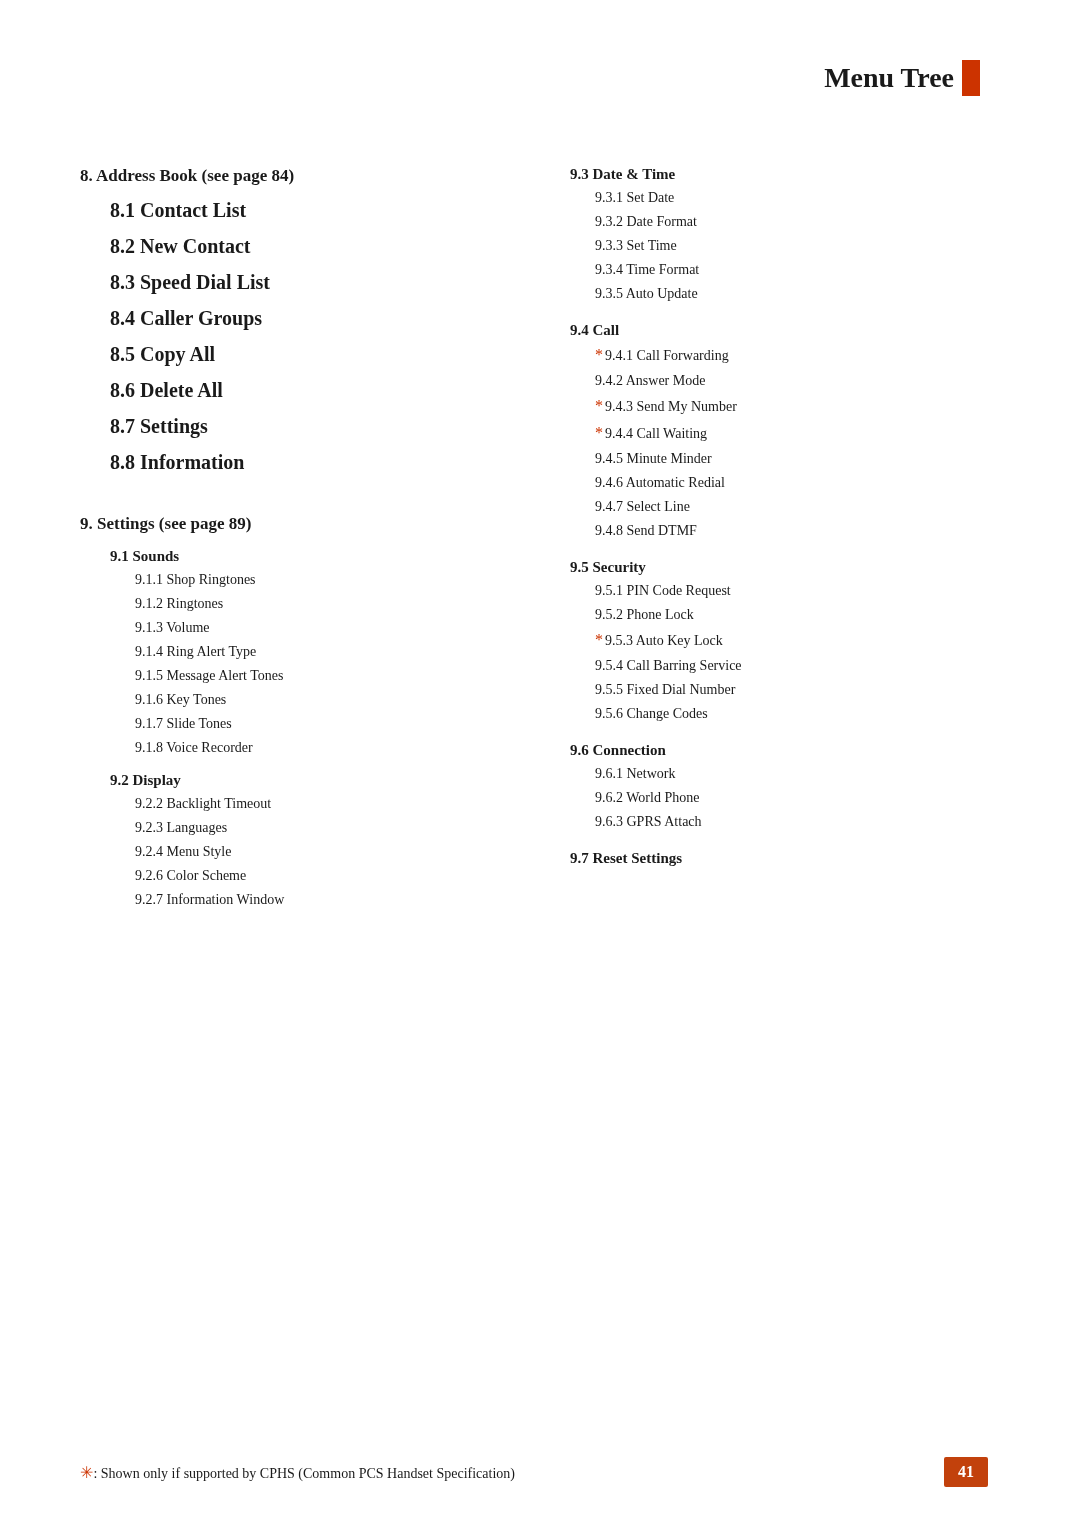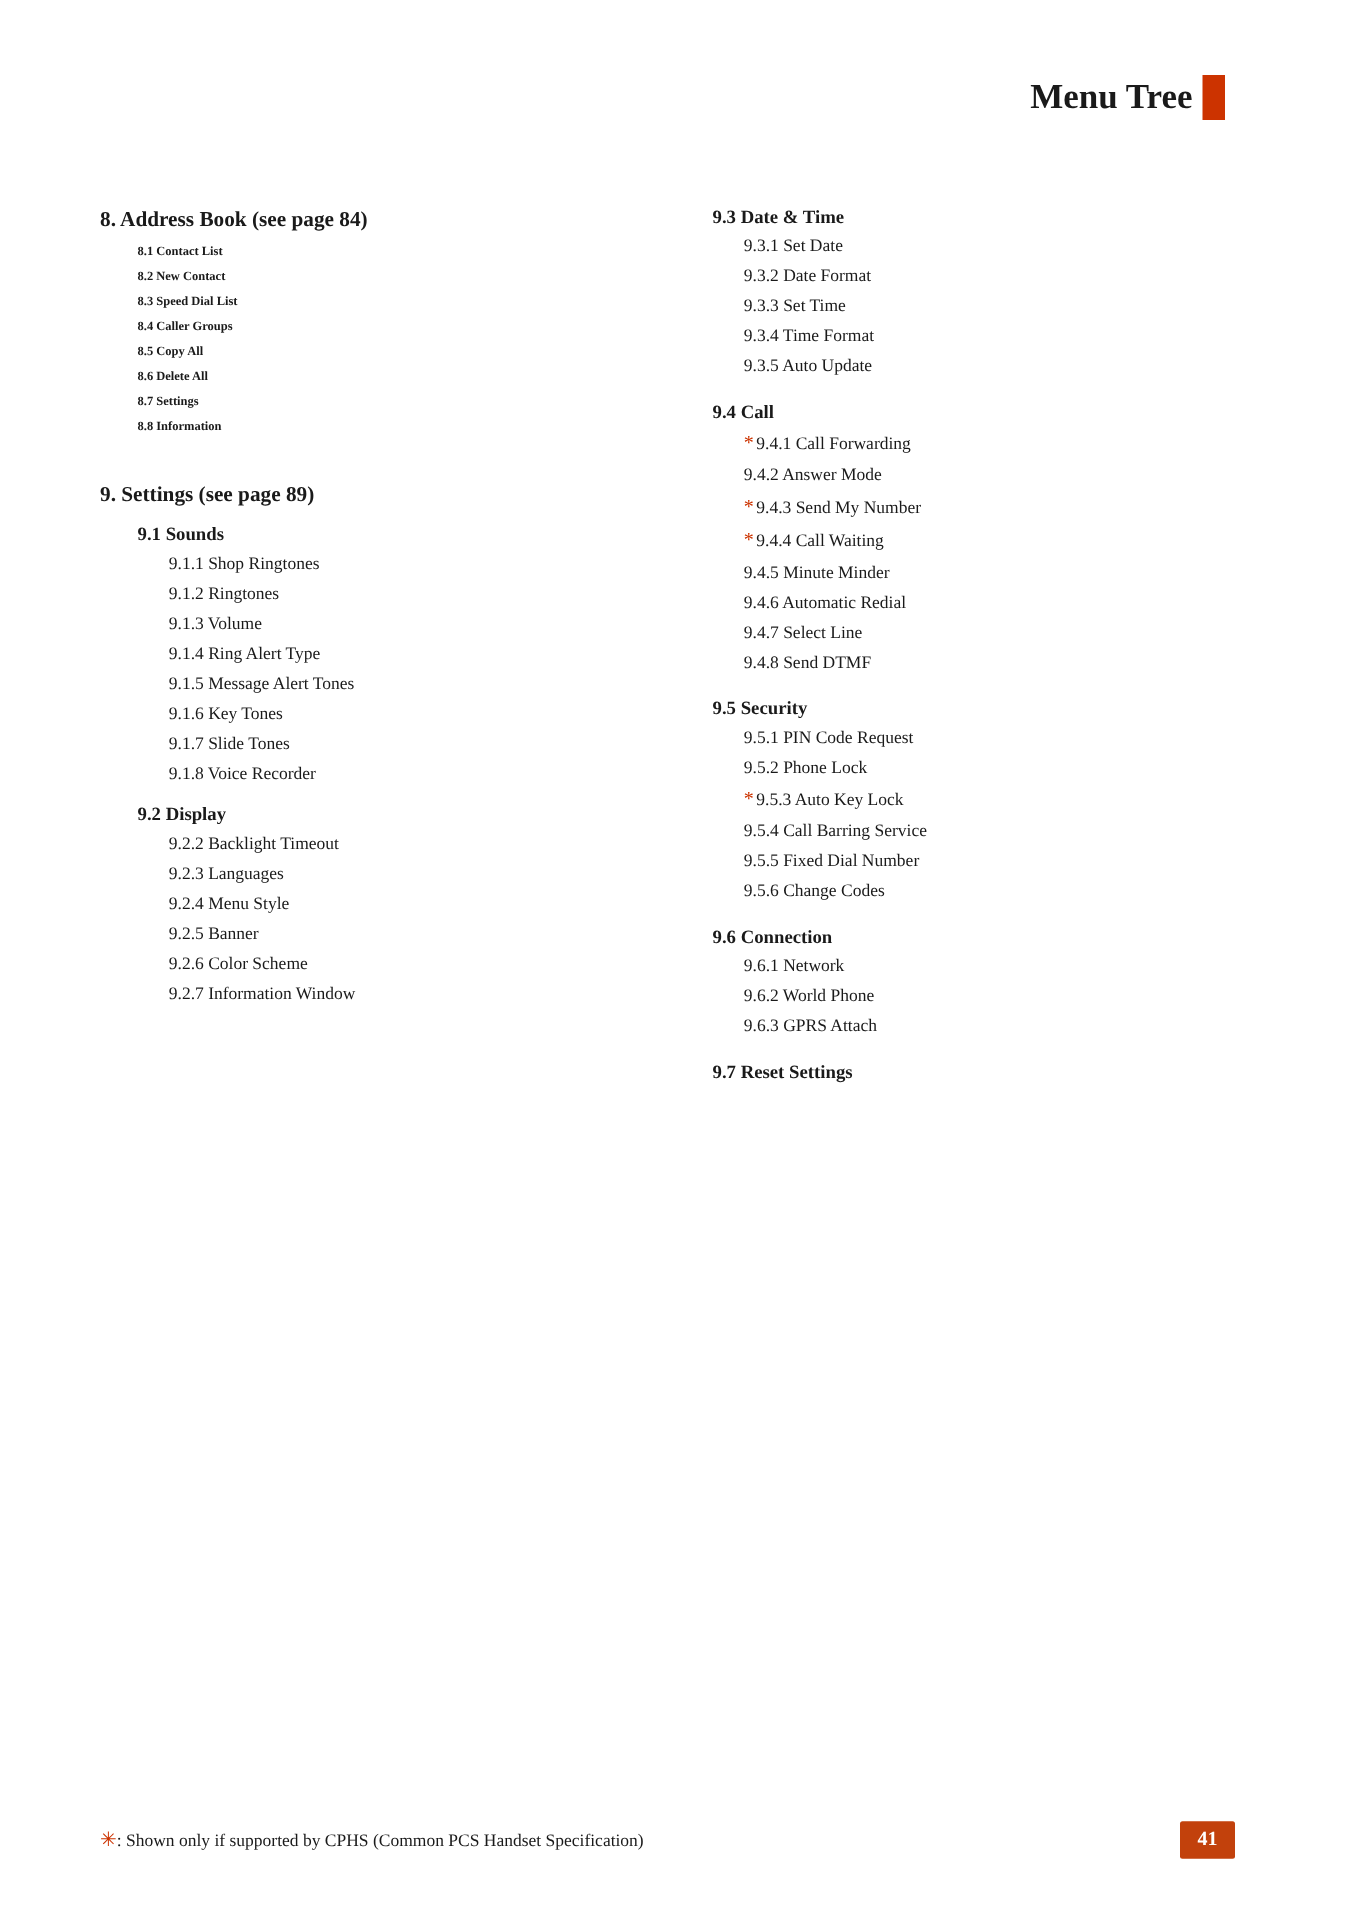--- a/index.html
+++ b/index.html
@@ -86,21 +86,21 @@
     .item {
       font-size: 14px;
       color: #1a1a1a;
       margin-left: 55px;
       margin-bottom: 3px;
       line-height: 1.5;
     }
 
     
     .subitem-bold {
-      font-size: 10px;
+      font-size: 20px;
       font-weight: bold;
       color: #1a1a1a;
       margin-left: 30px;
       margin-bottom: 4px;
       line-height: 1.6;
     }
 
     
     .asterisk {
       color: #cc3300;
@@ -174,21 +174,20 @@
       <div class="item">9.1.4 Ring Alert Type</div>
       <div class="item">9.1.5 Message Alert Tones</div>
       <div class="item">9.1.6 Key Tones</div>
       <div class="item">9.1.7 Slide Tones</div>
       <div class="item">9.1.8 Voice Recorder</div>
 
       <div class="subsection-header">9.2 Display</div>
       <div class="item">9.2.2 Backlight Timeout</div>
       <div class="item">9.2.3 Languages</div>
       <div class="item">9.2.4 Menu Style</div>
-      <div class="item">9.2.5 Banner</div>
       <div class="item">9.2.6 Color Scheme</div>
       <div class="item">9.2.7 Information Window</div>
 
     </div>
 
     <div class="col-right">
 
       <div class="subsection-header" style="margin-left:0; margin-top:0;">9.3 Date &amp; Time</div>
       <div class="item" style="margin-left:25px;">9.3.1 Set Date</div>
       <div class="item" style="margin-left:25px;">9.3.2 Date Format</div>

